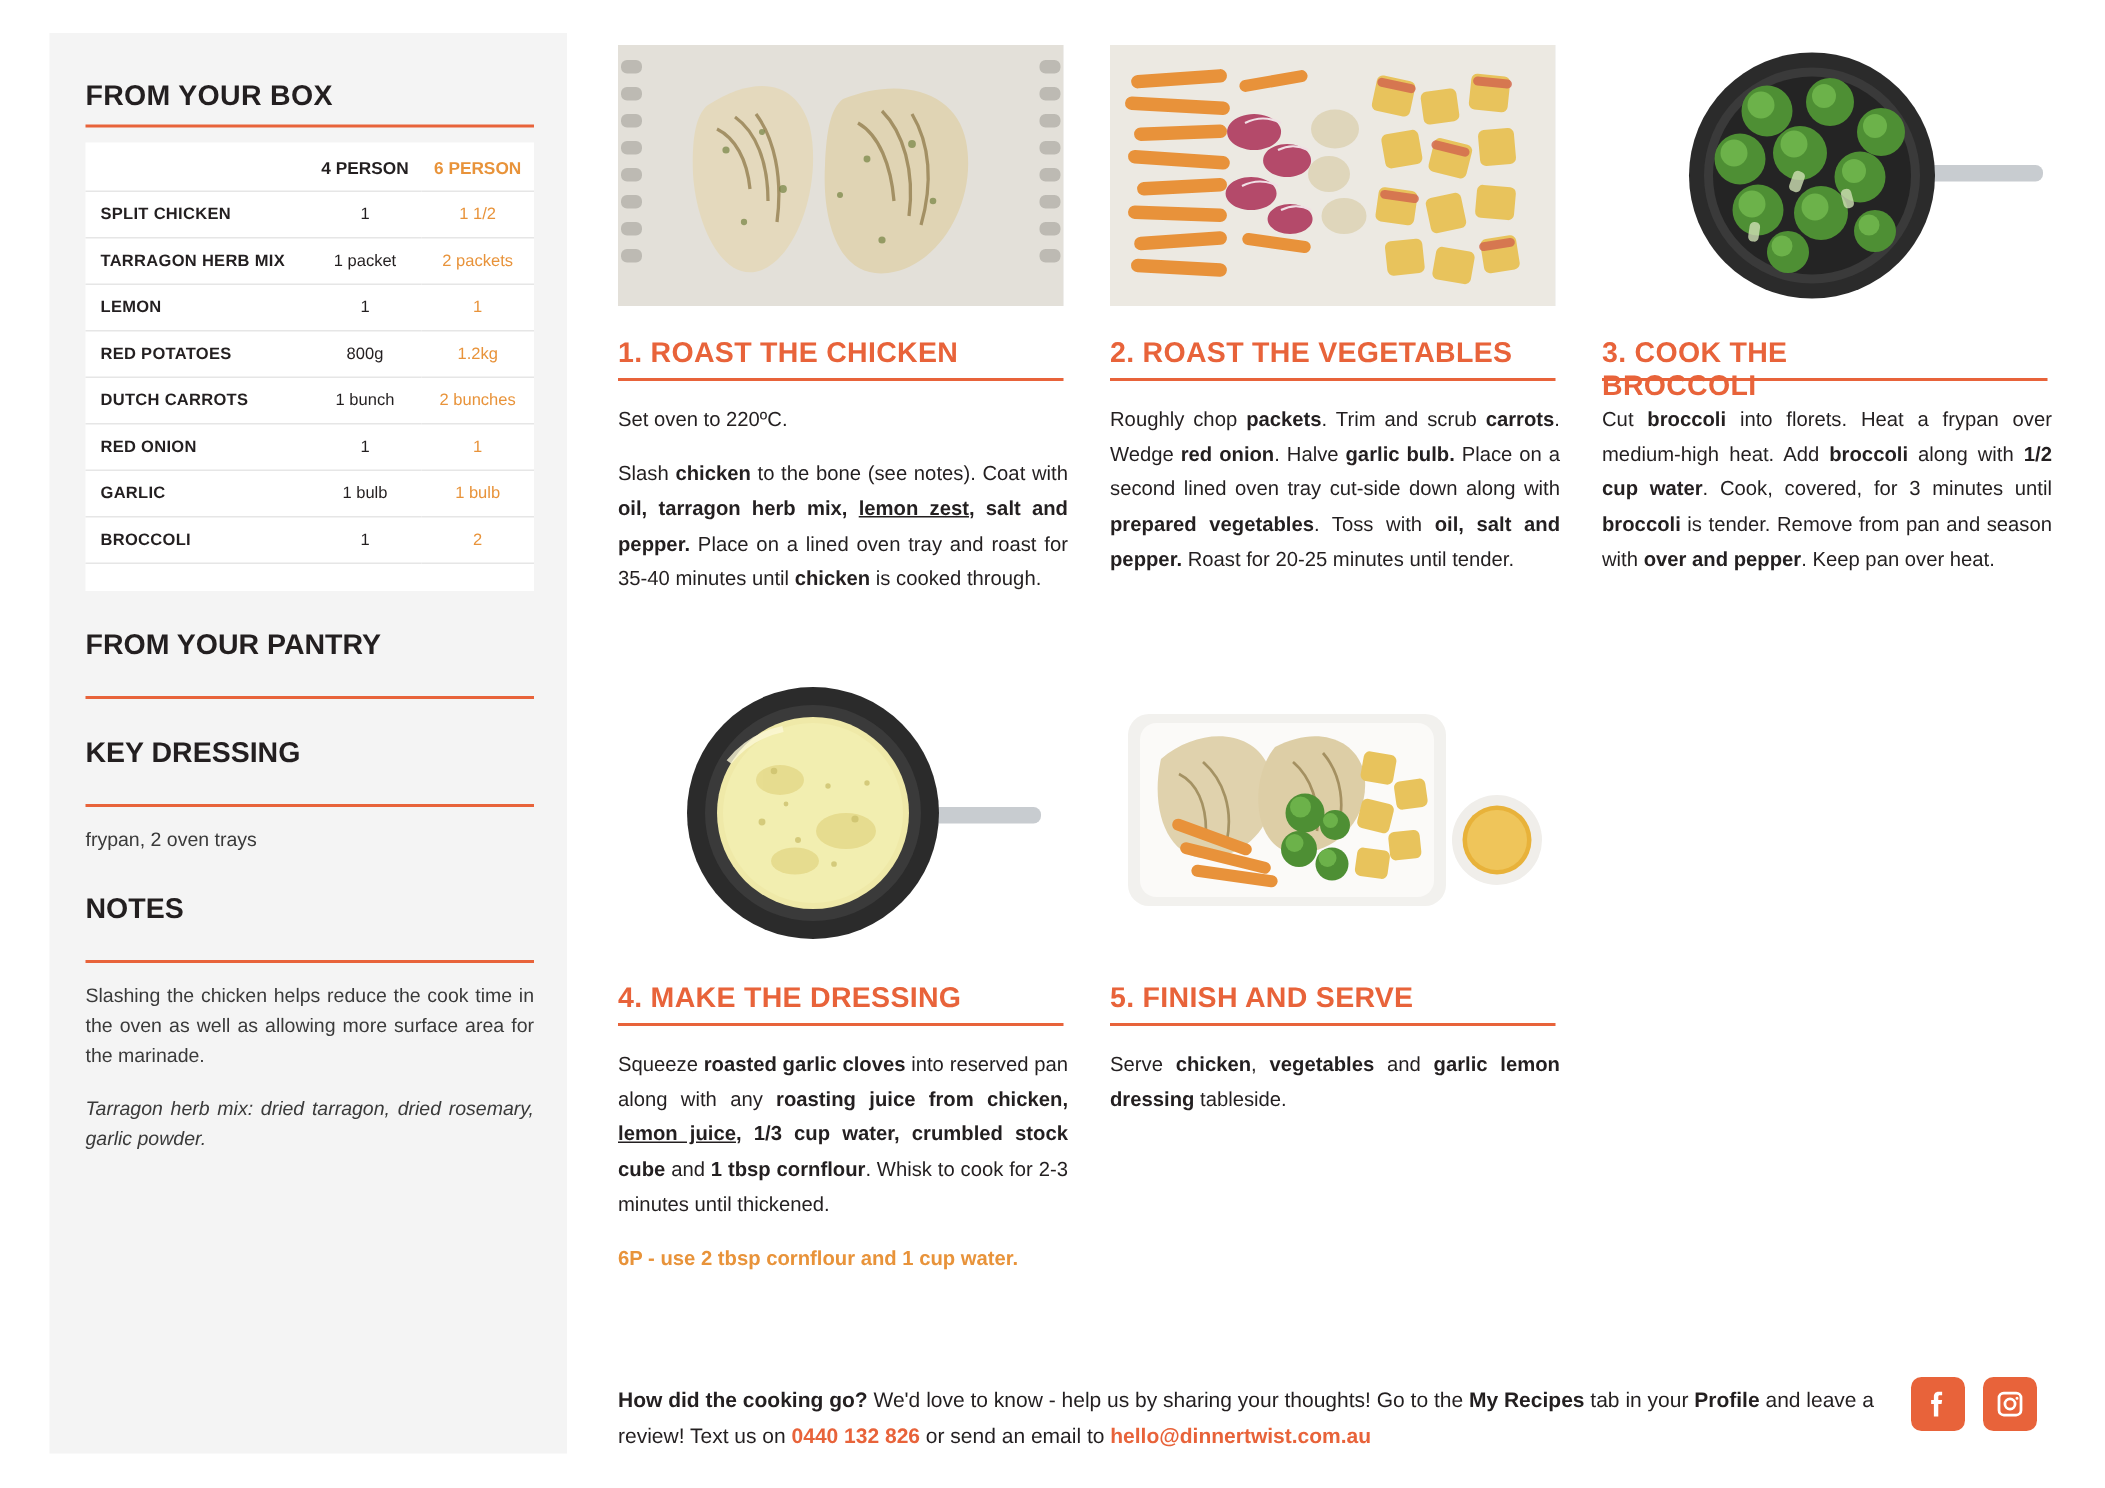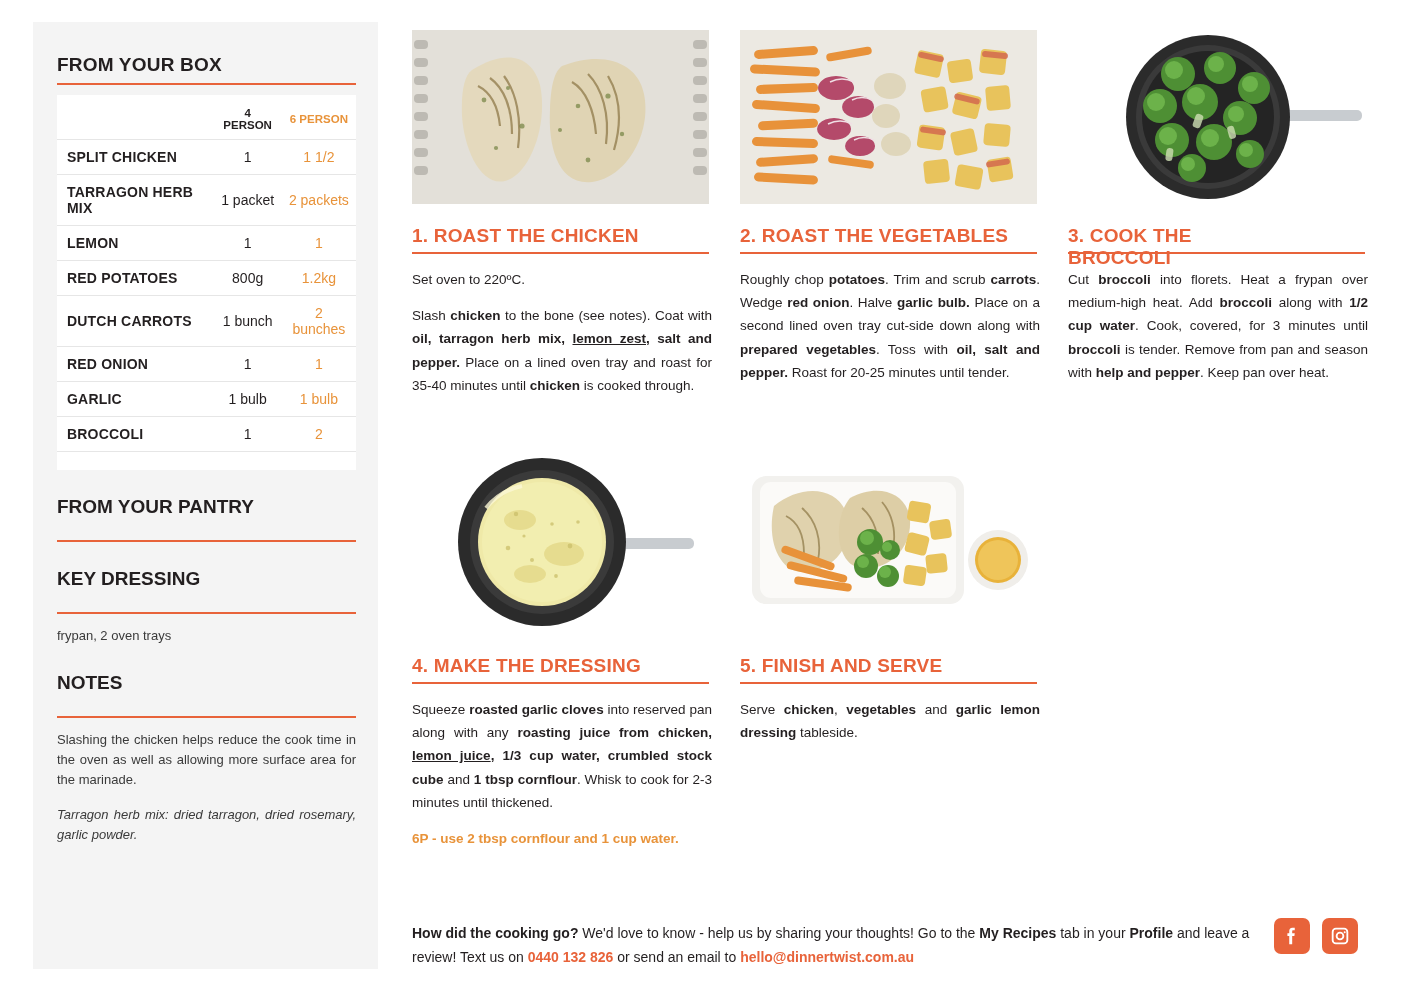--- a/index.html
+++ b/index.html
@@ -21,21 +21,21 @@
     padding: 32px 22px 0 24px;
   }
   .side-h {
     font-size: 19px; font-weight: bold; letter-spacing: .2px;
     color: #231f20; padding-bottom: 7px;
   }
   .side-rule { height: 2px; background: #e8633a; margin-bottom: 10px; }
 
   table.box { width: 100%; border-collapse: collapse; background: #fff; }
   table.box td, table.box th {
-    padding: 9px 6px; font-size: 14px; text-align: center;
+    padding: 9px 6px; font-size: 11px; text-align: center;
     border-bottom: 1px solid #e6e6e6; font-weight: normal;
   }
   table.box th { font-size: 11.5px; font-weight: bold; padding-top: 12px; padding-bottom: 8px; }
   table.box .ing { text-align: left; font-weight: bold; padding-left: 10px; letter-spacing: .2px; }
   table.box .c6 { color: #e8933a; }
   table.box .hdr6 { color: #e8933a; font-weight: bold; }
   table.box tr:last-child td { border-bottom: none; }
   table.box .spacer td { height: 18px; border-bottom: none; }
 
   .sec { margin-top: 26px; }
@@ -302,27 +302,27 @@
   <div class="step-title" style="left:412px; top:225px;">1. ROAST THE CHICKEN</div>
   <div class="step-rule" style="left:412px; top:252px; width:297px;"></div>
   <div class="step-body" style="left:412px; top:268px; width:300px;">
     <p>Set oven to 220ºC.</p>
     <p>Slash <b>chicken</b> to the bone (see notes). Coat with <b>oil, tarragon herb mix, <u>lemon zest</u>, salt and pepper.</b> Place on a lined oven tray and roast for 35-40 minutes until <b>chicken</b> is cooked through.</p>
   </div>
 
   <div class="step-title" style="left:740px; top:225px;">2. ROAST THE VEGETABLES</div>
   <div class="step-rule" style="left:740px; top:252px; width:297px;"></div>
   <div class="step-body" style="left:740px; top:268px; width:300px;">
-    <p>Roughly chop <b>potatoes</b>. Trim and scrub <b>carrots</b>. Wedge <b>red onion</b>. Halve <b>garlic bulb.</b> Place on a second lined oven tray cut-side down along with <b>prepared vegetables</b>. Toss with <b>oil, salt and pepper.</b> Roast for 20-25 minutes until tender.</p>
+    <p>Roughly chop <b>packets</b>. Trim and scrub <b>carrots</b>. Wedge <b>red onion</b>. Halve <b>garlic bulb.</b> Place on a second lined oven tray cut-side down along with <b>prepared vegetables</b>. Toss with <b>oil, salt and pepper.</b> Roast for 20-25 minutes until tender.</p>
   </div>
 
   <div class="step-title" style="left:1068px; top:225px;">3. COOK THE BROCCOLI</div>
   <div class="step-rule" style="left:1068px; top:252px; width:297px;"></div>
   <div class="step-body" style="left:1068px; top:268px; width:300px;">
-    <p>Cut <b>broccoli</b> into florets. Heat a frypan over medium-high heat. Add <b>broccoli</b> along with <b>1/2 cup water</b>. Cook, covered, for 3 minutes until <b>broccoli</b> is tender. Remove from pan and season with <b>help and pepper</b>. Keep pan over heat.</p>
+    <p>Cut <b>broccoli</b> into florets. Heat a frypan over medium-high heat. Add <b>broccoli</b> along with <b>1/2 cup water</b>. Cook, covered, for 3 minutes until <b>broccoli</b> is tender. Remove from pan and season with <b>over and pepper</b>. Keep pan over heat.</p>
   </div>
 
   <div class="photo" style="left:412px; top:450px; width:297px; height:180px; background:#ffffff;">
     <svg viewBox="0 0 297 180" preserveAspectRatio="none" aria-hidden="true">
       <rect width="297" height="180" fill="#ffffff"></rect>
       <rect x="186" y="88" width="96" height="11" rx="5" fill="#c8ccd0"></rect>
       <circle cx="130" cy="92" r="84" fill="#2b2b2b"></circle>
       <circle cx="130" cy="92" r="72" fill="#3a3a3a"></circle>
       <circle cx="130" cy="92" r="64" fill="#efe9a8"></circle>
       <circle cx="130" cy="92" r="60" fill="#f2eeb0"></circle>

